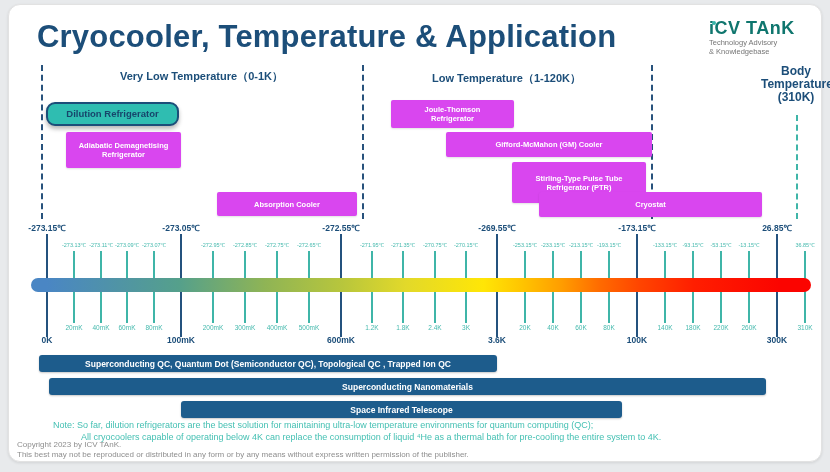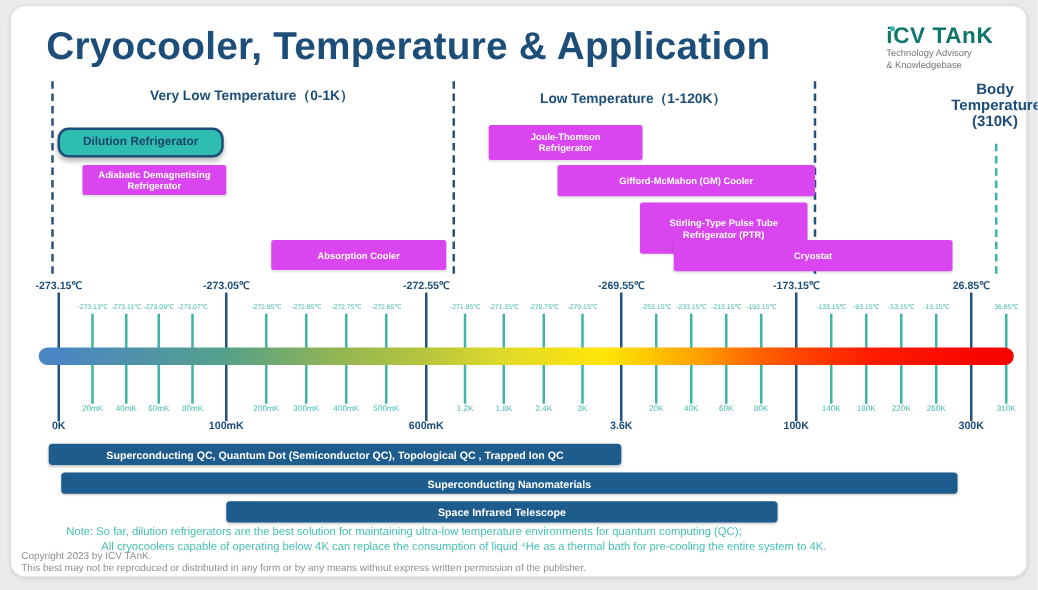--- a/index.html
+++ b/index.html
@@ -77,21 +77,21 @@
 
   <div class="sec-label" style="left:32px;top:64px;width:321px;">Very Low Temperature（0-1K）</div>
   <div class="sec-label" style="left:353px;top:66px;width:289px;">Low Temperature（1-120K）</div>
   <div class="body-temp">
     <div>Body</div>
     <div>Temperature</div>
     <div>(310K)</div>
   </div>
 
   <div class="cooler dilution" style="left:37px;top:76px;width:133px;height:24px;margin-top:21px;">Dilution Refrigerator</div>
-  <div class="cooler" style="left:57px;top:127px;width:115px;height:24px;">Adiabatic Demagnetising Refrigerator</div>
+  <div class="cooler" style="left:57px;top:127px;width:115px;height:36px;">Adiabatic Demagnetising Refrigerator</div>
   <div class="cooler" style="left:208px;top:187px;width:140px;height:24px;">Absorption Cooler</div>
   <div class="cooler" style="left:382px;top:95px;width:123px;height:28px;padding:1px 14px;">Joule-Thomson Refrigerator</div>
   <div class="cooler" style="left:437px;top:127px;width:206px;height:25px;">Gifford-McMahon (GM) Cooler</div>
   <div class="cooler" style="left:503px;top:157px;width:134px;height:41px;">Stirling-Type Pulse Tube Refrigerator (PTR)</div>
   <div class="cooler" style="left:530px;top:187px;width:223px;height:25px;">Cryostat</div>
 
   <div id="scale">
       <div class="tick-major" style="left: 37px;"></div>
       <div class="lbl c-major" style="left: 38px;">-273.15℃</div>
       <div class="lbl k-major" style="left: 38px;">0K</div>

